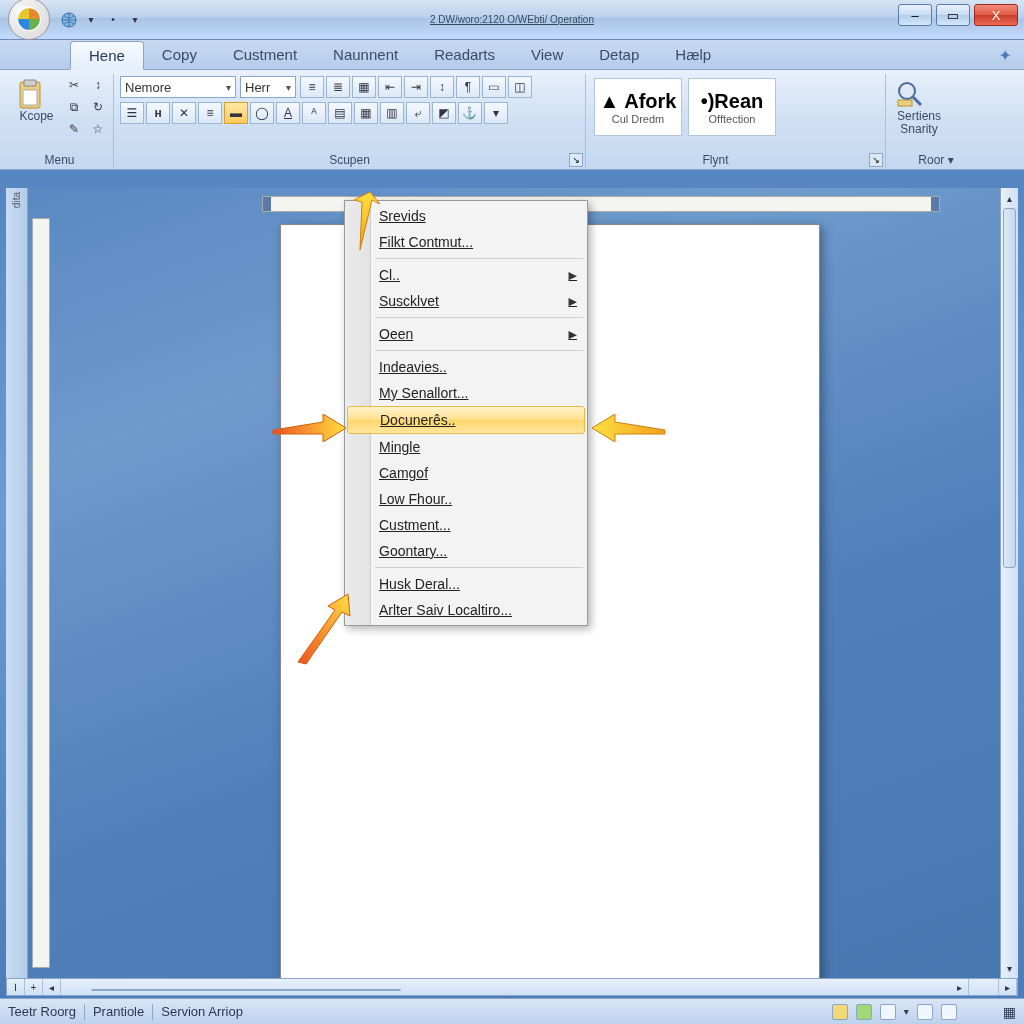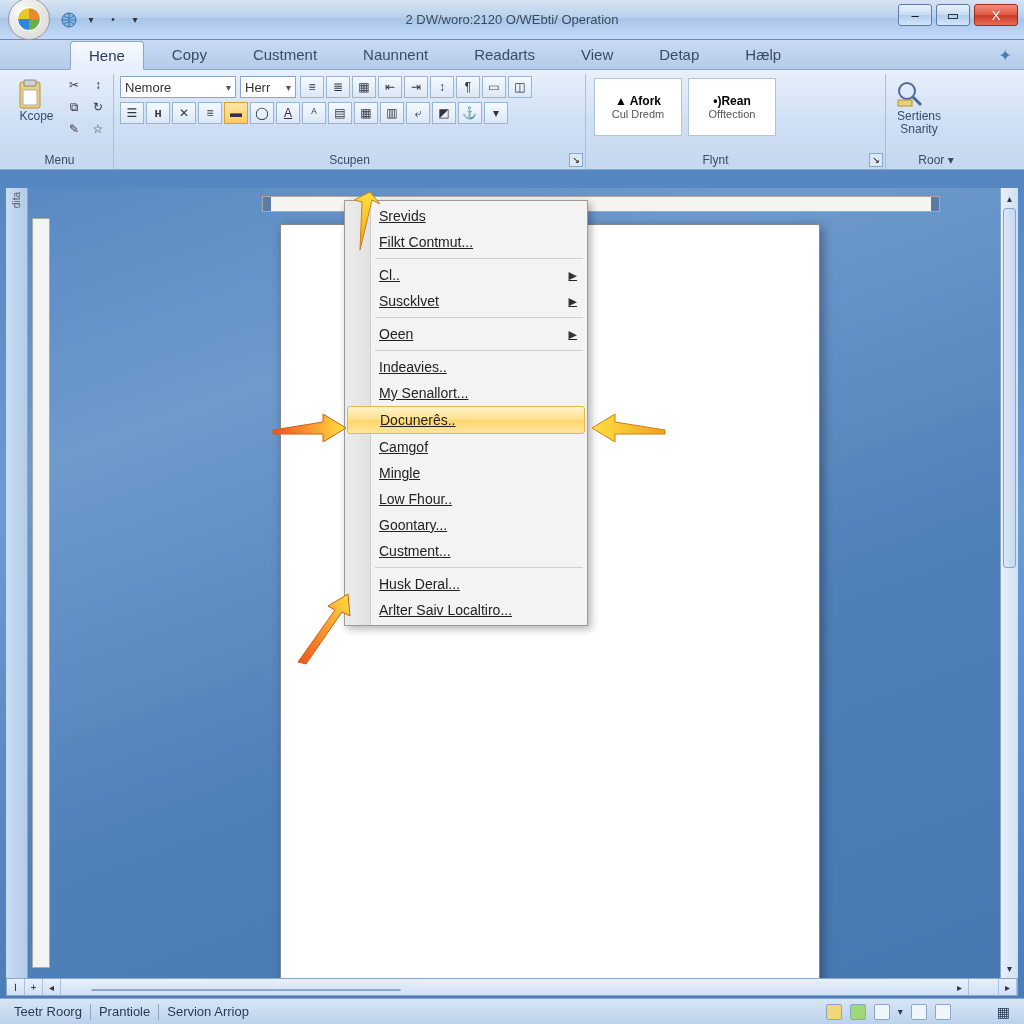--- a/index.html
+++ b/index.html
@@ -25,21 +25,21 @@
     border: 1px solid #999;
     margin: -2px 4px 0 8px;
     position: relative;
     display:flex;align-items:center;justify-content:center;
   }
   .office-btn svg { width:26px; height:26px; }
   .qat { display:flex; align-items:center; gap:4px; margin-left:6px; }
   .qat-item { width:18px; height:18px; display:flex; align-items:center; justify-content:center; }
   .titlebar-text {
     position:absolute; left:50%; transform:translateX(-50%);
-    color:#3a4a5a; font-size:13px;
+    color:#3a4a5a; font-size:10px;text-decoration:underline;
   }
   .win-controls { position:absolute; right:6px; top:4px; display:flex; gap:4px; }
   .win-btn {
     width:34px; height:22px;
     border:1px solid #5a7aa8;
     border-radius:3px;
     background: linear-gradient(to bottom, #eaf2fc 0%, #c8dcf4 49%, #b0cceb 50%, #d4e6fb 100%);
     display:flex;align-items:center;justify-content:center;
     font-size:13px;
   }
@@ -136,21 +136,21 @@
   }
 
   .styles-area { display:flex; gap:6px; align-items:flex-start; padding:2px; }
   .style-card {
     width:88px; height:58px;
     background:#fff;
     border:1px solid #b0c4de;
     display:flex; flex-direction:column; align-items:center; justify-content:center;
     font-size:12px;
   }
-  .style-card .top { font-size:12px; font-weight:bold; }
+  .style-card .top { font-size:20px; font-weight:bold; }
   .style-card .bot { font-size:11px; color:#555; }
 
   
   .doc-area {
     position:absolute;
     top:188px; left:6px; right:6px; bottom:46px;
     background: linear-gradient(160deg, #5988c2 0%, #6e9acc 25%, #5080ba 60%, #4878b0 100%);
     display:flex;
   }
   .left-rail {
@@ -224,21 +224,21 @@
     border:1px solid #8aa6c8; border-radius:3px;
   }
 
   
   .statusbar {
     position:absolute; left:0; right:0; bottom:0; height:26px;
     background: linear-gradient(to bottom, #d8e6f6 0%, #bcd2ec 100%);
     border-top:1px solid #8aa6c8;
     display:flex; align-items:center;
     font-size:13px; color:#2a3a55;
-    padding:0 14px;
+    padding:0 8px;
   }
   .statusbar .sep { width:1px; height:16px; background:#8aa6c8; margin:0 8px; }
   .statusbar .right { margin-left:auto; display:flex; gap:8px; align-items:center; }
   .status-ico { width:16px; height:16px; border:1px solid #8aa6c8; background:#f0f6fd; border-radius:2px; }
 
   
   .context-menu {
     position:absolute;
     top:200px; left:344px;
     width:244px;
@@ -316,21 +316,21 @@
   </div>
   <div class="titlebar-text">2 DW/woro:2120 O/WEbti/ Operation</div>
   <div class="win-controls">
     <div class="win-btn">–</div>
     <div class="win-btn">▭</div>
     <div class="win-btn win-close">X</div>
   </div>
 </div>
 
 <div class="tabs-row">
-  <div id="tabs-container" style="display:flex;gap:10px;">
+  <div id="tabs-container" style="display:flex;gap:0;">
       <div class="tab active">Hene</div>
       <div class="tab">Copy</div>
       <div class="tab">Custment</div>
       <div class="tab">Naunnent</div>
       <div class="tab">Readarts</div>
       <div class="tab">View</div>
       <div class="tab">Detap</div>
       <div class="tab">Hælp</div>
     </div>
   <span class="help-star">✦</span>
@@ -522,33 +522,33 @@
       <div class="menu-item">
         <span>Indeavies..</span>
       </div>
       <div class="menu-item">
         <span>My Senallort...</span>
       </div>
       <div class="menu-item highlight">
         <span>Docunerês..</span>
       </div>
       <div class="menu-item">
+        <span>Mingle</span>
+      </div>
+      <div class="menu-item">
         <span>Camgof</span>
       </div>
       <div class="menu-item">
-        <span>Mingle</span>
-      </div>
-      <div class="menu-item">
         <span>Low Fhour..</span>
       </div>
       <div class="menu-item">
+        <span>Custment...</span>
+      </div>
+      <div class="menu-item">
         <span>Goontary...</span>
-      </div>
-      <div class="menu-item">
-        <span>Custment...</span>
       </div>
       <div class="menu-sep"></div>
       <div class="menu-item">
         <span>Husk Deral...</span>
       </div>
       <div class="menu-item">
         <span>Arlter Saiv Localtiro...</span>
       </div>
     </div>
 </div>

